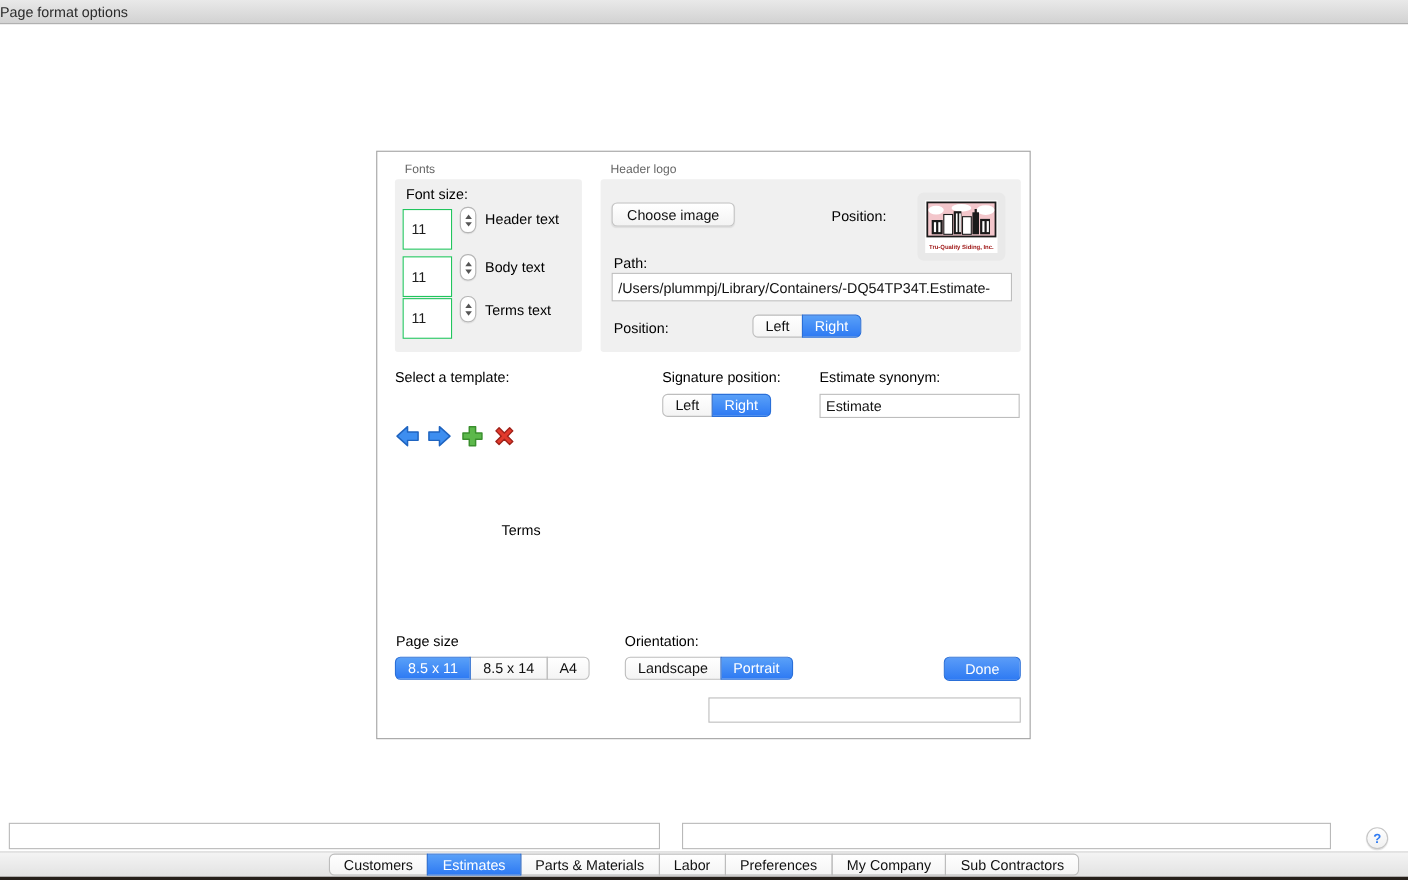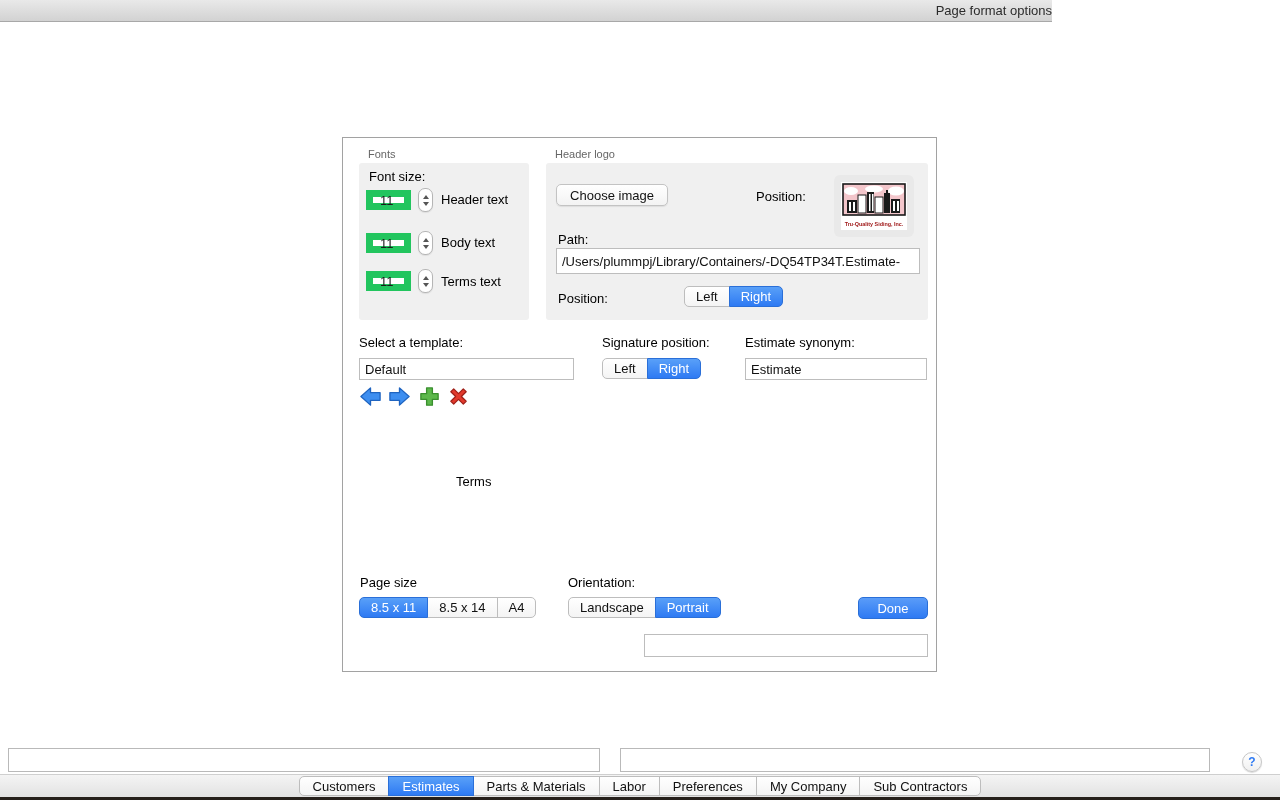--- a/index.html
+++ b/index.html
@@ -1,38 +1,38 @@
 <!DOCTYPE html>
 <html><head>
 <meta charset="utf-8">
 <style>
   * { margin:0; padding:0; box-sizing:border-box; }
   html,body { width:1280px; height:800px; background:#ffffff; overflow:hidden;
     font-family:"Liberation Sans", sans-serif; font-size:13px; color:#1c1c1c; }
 
   
-  .titlebar { position:absolute; left:0; top:0; width:1052px; height:22px;
+  .titlebar { position:absolute; left:0; top:0; width:1280px; height:22px;
     background:linear-gradient(#e9e9e9,#d2d2d2); border-bottom:1px solid #a8a8a8;
-    display:flex; align-items:center; justify-content:flex-end; }
+    display:flex; align-items:center; justify-content:flex-start; }
   .titlebar-text { font-size:13px; color:#2b2b2b; }
 
   
   .dialog { position:absolute; left:342px; top:137px; width:595px; height:535px;
     background:#ffffff; border:1px solid #a2a2a2; }
   .abs { position:absolute; }
   .grouplabel { font-size:11px; color:#666; }
   .panel { background:#f0f0f0; border-radius:3px; }
   .lbl { font-size:13px; color:#000; white-space:nowrap; }
 
   .txtfield { background:#fff; border:1px solid #bdbdbd; font-size:13px; color:#111;
     display:flex; align-items:center; padding:0 5px; white-space:nowrap; overflow:hidden; }
 
   
-  .numfield { position:absolute; width:45px; height:20px; background:#fff;
-    border:7px solid #22c55e; display:flex; align-items:center; padding-left:7px; font-size:13px; }
+  .numfield { position:absolute; width:45px; height:37px; background:#fff;
+    border:1px solid #22c55e; display:flex; align-items:center; padding-left:7px; font-size:13px; }
   .stepper { position:absolute; width:15px; height:24px; background:#fff;
     border:1px solid #b5b5b5; border-radius:7px; display:flex; flex-direction:column;
     align-items:center; justify-content:center; gap:3px;
     box-shadow:0 1px 1px rgba(0,0,0,.08); }
   .tri-up { width:0; height:0; border-left:3px solid transparent; border-right:3px solid transparent; border-bottom:4px solid #555; }
   .tri-dn { width:0; height:0; border-left:3px solid transparent; border-right:3px solid transparent; border-top:4px solid #555; }
 
   
   .btn { background:linear-gradient(#ffffff,#f3f3f3); border:1px solid #c3c3c3; border-radius:5px;
     font-size:13px; color:#111; display:flex; align-items:center; justify-content:center;
@@ -139,21 +139,20 @@
   <div class="abs lbl" style="left:215px; top:94px;">Path:</div>
   <div class="abs txtfield" style="left:213px; top:110px; width:364px; height:26px;">/Users/plummpj/Library/Containers/-DQ54TP34T.Estimate-</div>
 
   <div class="abs lbl" style="left:215px; top:153px;">Position:</div>
   <div class="abs seg" style="left:341px; top:148px;">
       <span class="seg-item">Left</span>
       <span class="seg-item selected">Right</span>
     </div>
 
   <div class="abs lbl" style="left:16px; top:197px;">Select a template:</div>
-  <div class="abs txtfield" style="left:16px; top:220px; width:215px; height:22px;">Default</div>
 
   <div class="iconbtn" style="left:16px; top:247px;">
     <svg width="23" height="23" viewBox="0 0 24 24">
       <path d="M2 12 L12 3 L12 8 L22 8 L22 16 L12 16 L12 21 Z" fill="#3d8ef0" stroke="#1f64c0" stroke-width="1.4" stroke-linejoin="round"></path>
     </svg>
   </div>
   <div class="iconbtn" style="left:45px; top:247px;">
     <svg width="23" height="23" viewBox="0 0 24 24">
       <path d="M22 12 L12 3 L12 8 L2 8 L2 16 L12 16 L12 21 Z" fill="#3d8ef0" stroke="#1f64c0" stroke-width="1.4" stroke-linejoin="round"></path>
     </svg>

